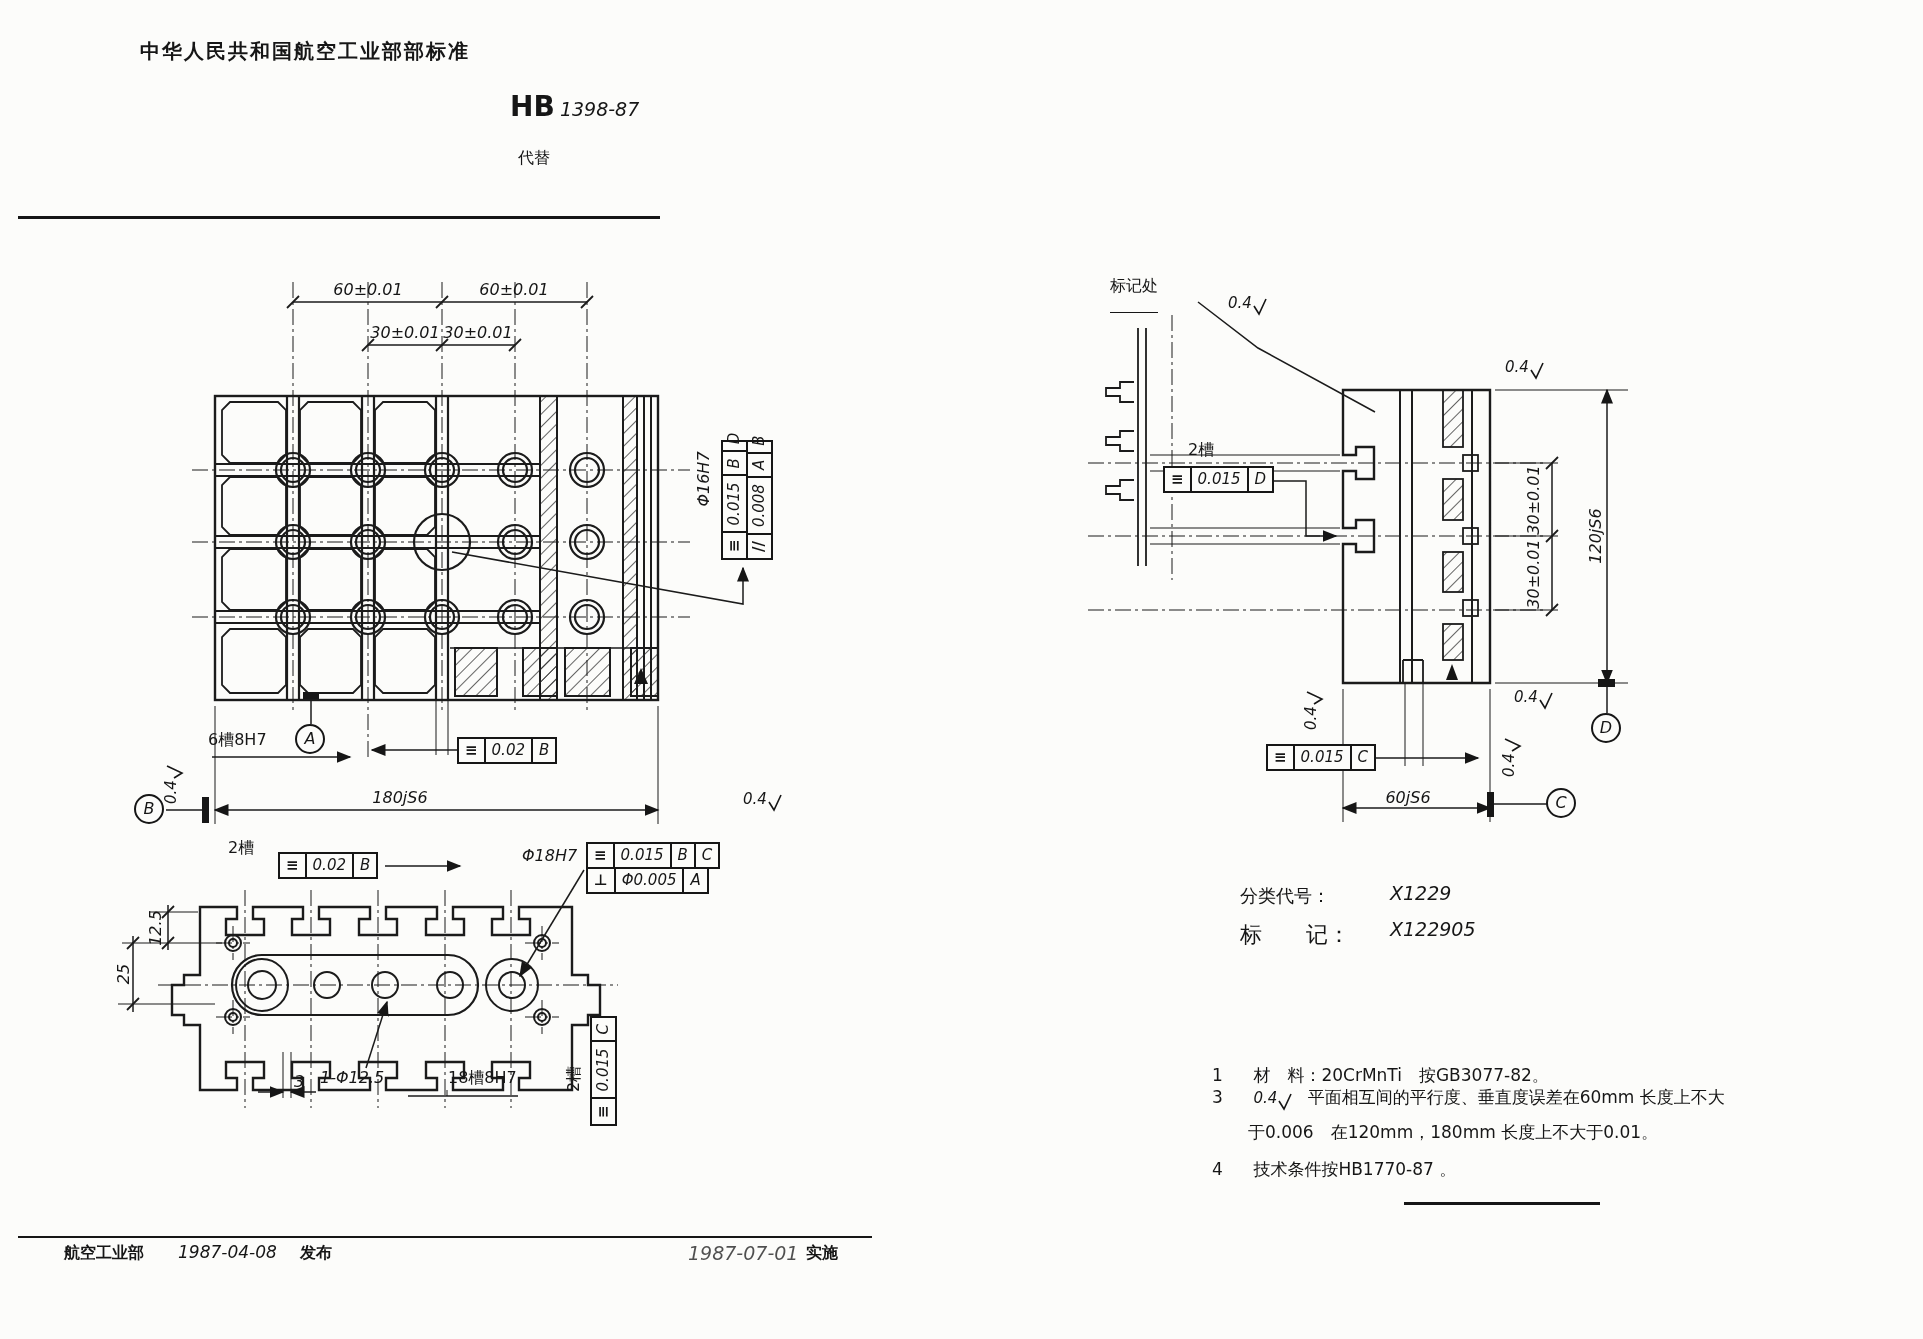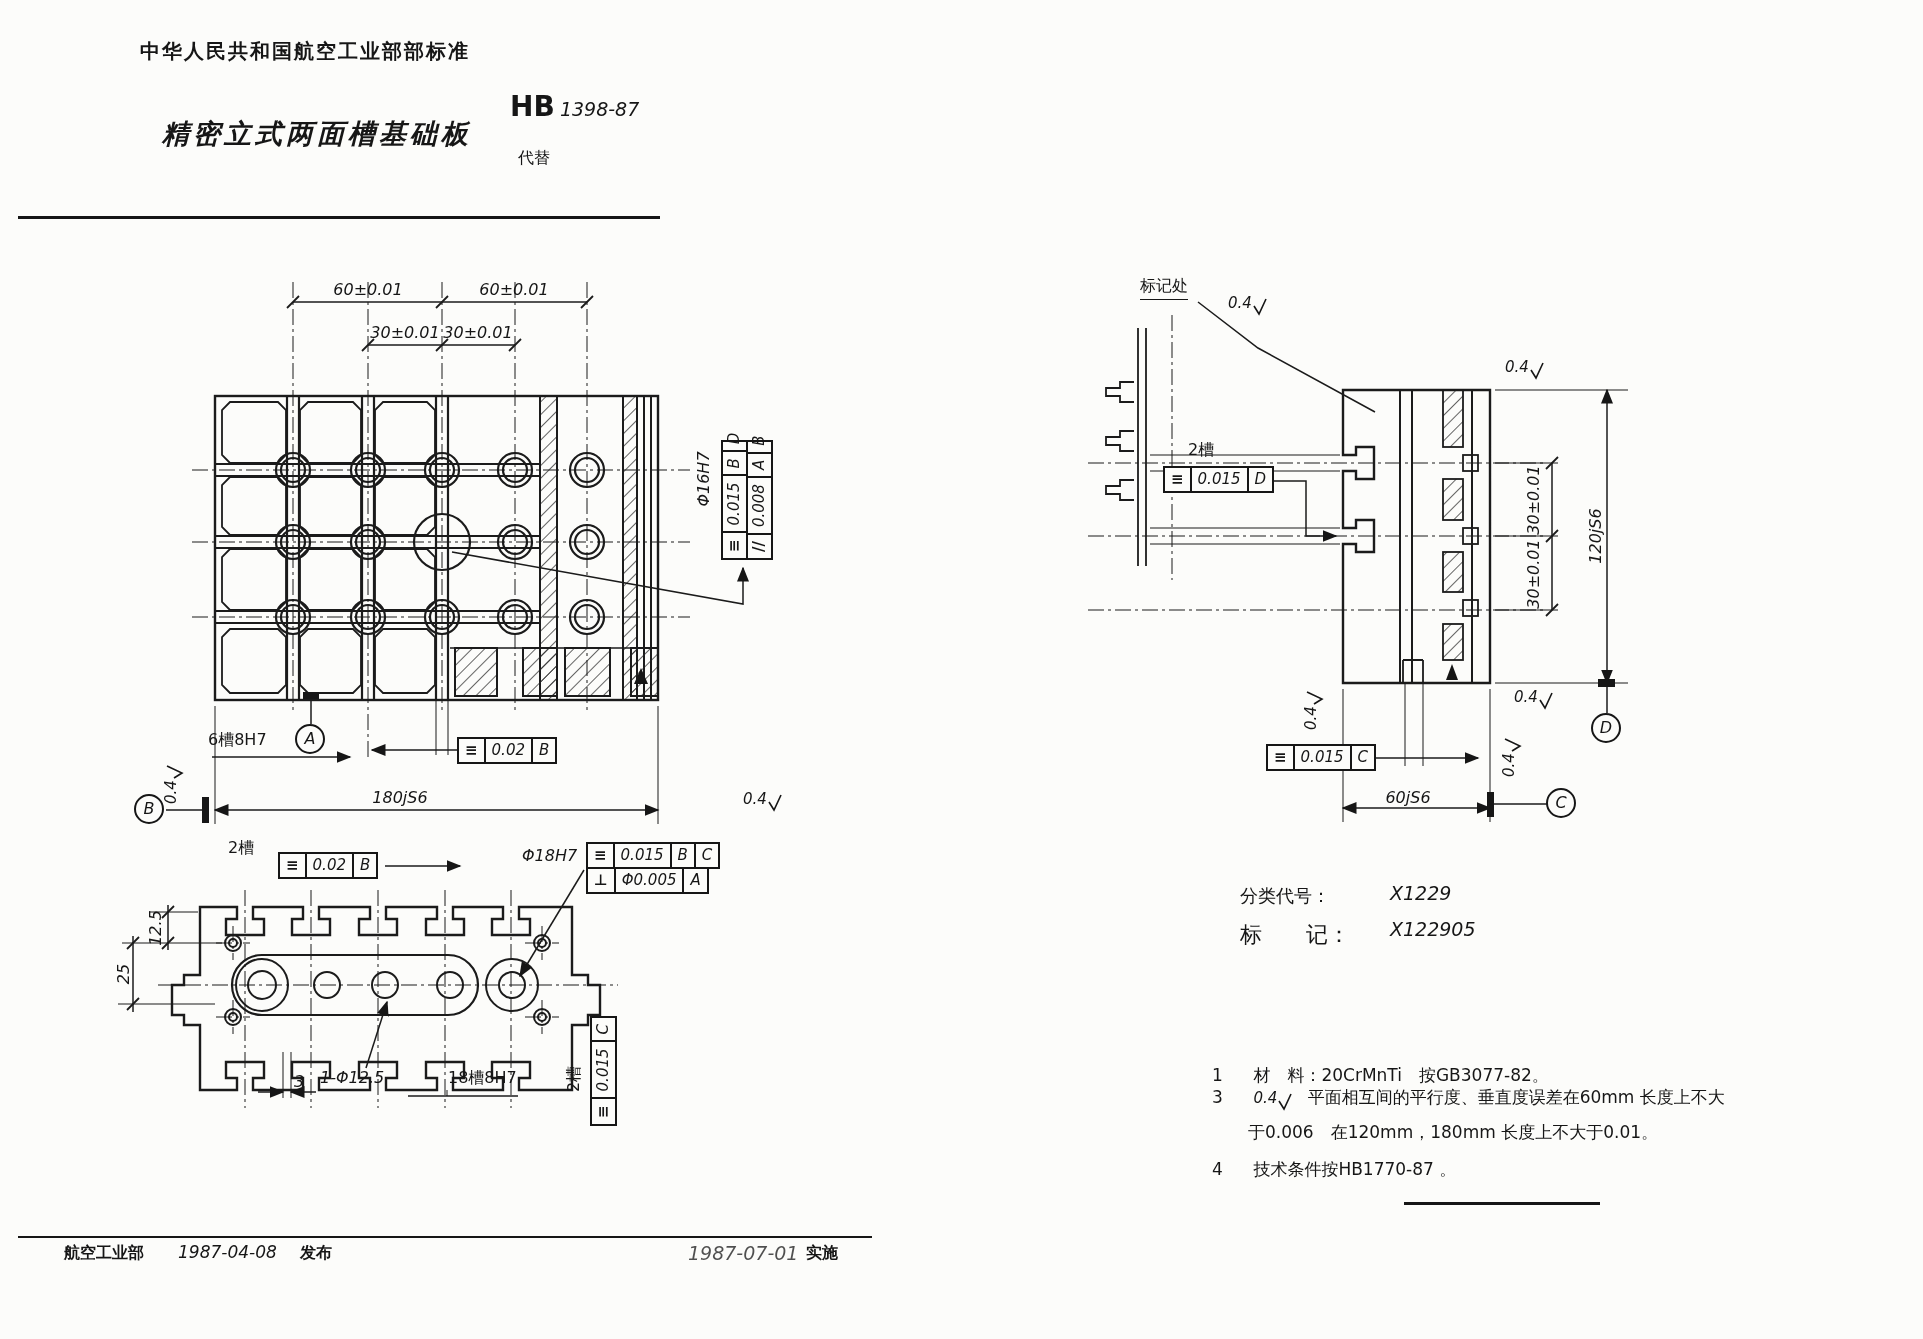--- a/index.html
+++ b/index.html
@@ -293,21 +293,20 @@
       <rect x="1487" y="792" width="7" height="25" fill="#161616" stroke="none"></rect>
       <line x1="1494" y1="804" x2="1547" y2="804" stroke-width="1.5"></line>
     </g>
   </svg>
 
   <div class="abs big" style="left:140px;top:38px">中华人民共和国航空工业部部标准</div>
   <div class="abs" style="left:510px;top:90px">
     <span style="font-weight:bold;font-size:28px">HB</span>
     <span class="hand" style="font-size:19px">1398-87</span>
   </div>
-  <div class="abs title" style="left:162px;top:116px">精密立式两面槽基础板</div>
   <div class="abs lbl" style="left:518px;top:148px">代替</div>
   <div class="abs rule" style="left:18px;top:216px;width:642px;height:2.5px"></div>
 
   <div class="abs dim ctr" style="left:318px;top:280px;width:100px">60±0.01</div>
   <div class="abs dim ctr" style="left:464px;top:280px;width:100px">60±0.01</div>
   <div class="abs dim ctr" style="left:363px;top:323px;width:84px">30±0.01</div>
   <div class="abs dim ctr" style="left:436px;top:323px;width:84px">30±0.01</div>
 
   <div class="abs dim ctr rot" style="left:716px;top:498px;width:82px;height:22px">Φ16H7</div>
   <div class="abs rot" style="left:773px;top:508px;width:120px">
@@ -372,21 +371,21 @@
   <div class="abs lbl" style="left:448px;top:1068px">18槽8H7</div>
   <div class="abs lbl ctr rot" style="left:586px;top:1076px;width:38px;height:22px">2槽</div>
   <div class="abs rot" style="left:617px;top:1099px">
     <div class="fcf">
       <span class="c sym">≡</span>
       <span class="c">0.015</span>
       <span class="c">C</span>
     </div>
   </div>
 
-  <div class="abs lbl" style="left:1140px;top:276px;border-bottom:1.5px solid #161616;padding-bottom:2px">标记处</div>
+  <div class="abs lbl" style="left:1110px;top:276px;border-bottom:1.5px solid #161616;padding-bottom:15px">标记处</div>
   <div class="abs lbl" style="left:1188px;top:440px">2槽</div>
   <div class="abs fcf" style="left:1163px;top:466px">
     <span class="c sym">≡</span>
     <span class="c">0.015</span>
     <span class="c">D</span>
   </div>
   <div class="abs finish" style="left:1228px;top:294px">
     <span>0.4</span>
     <svg width="15" height="18">
         <path d="M2,8 L7,16 L14,1" stroke="#161616" stroke-width="1.6" fill="none"></path>

